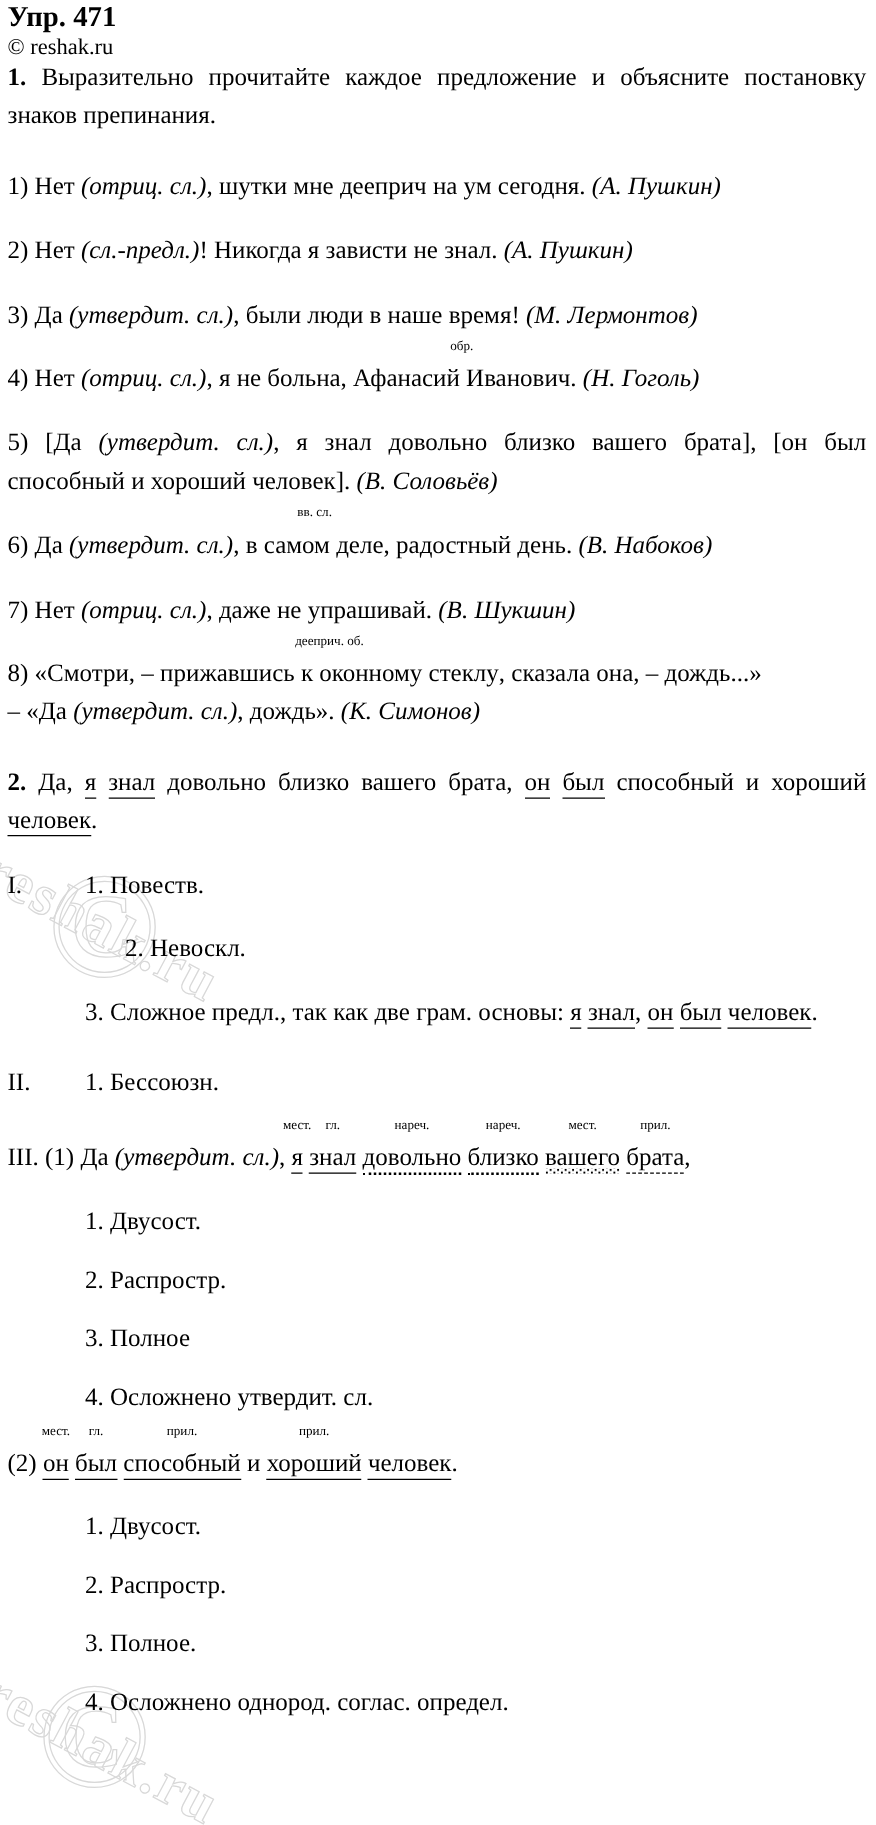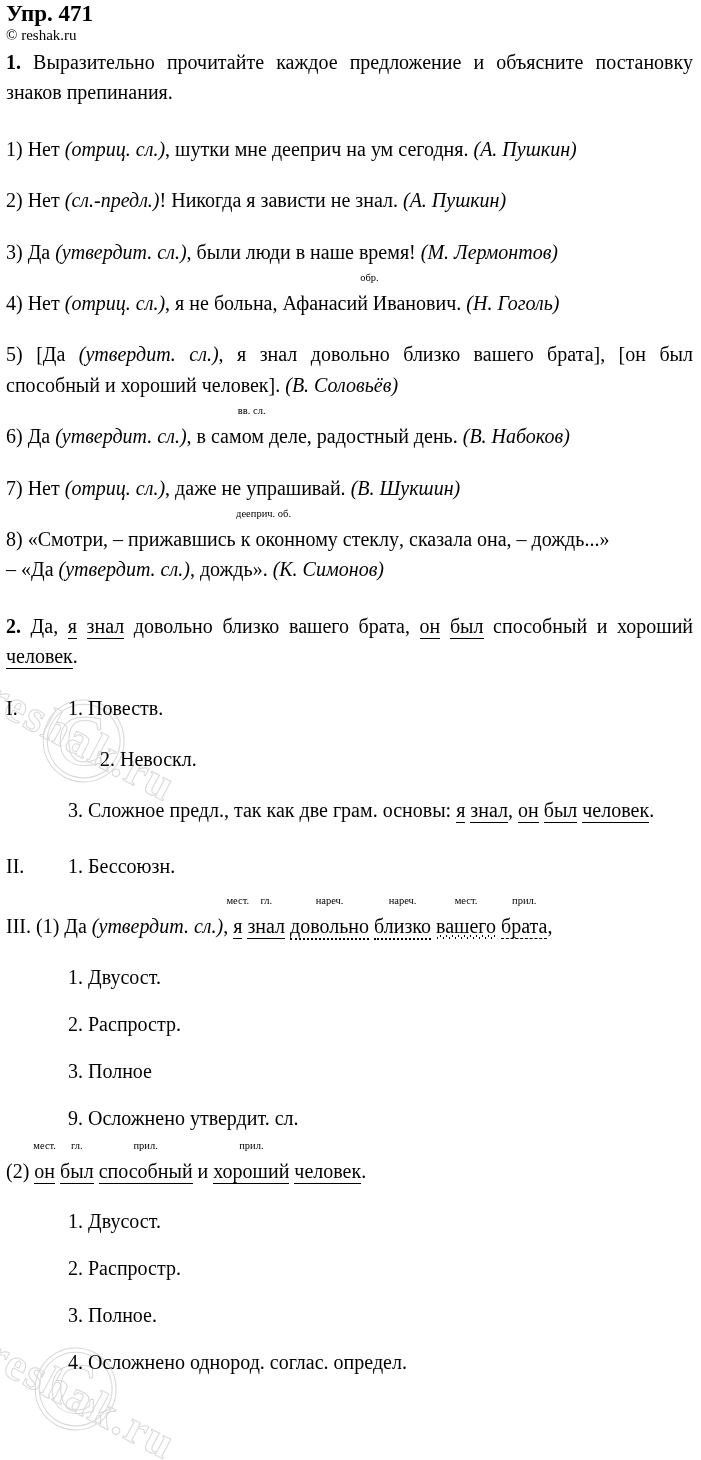--- a/index.html
+++ b/index.html
@@ -60,21 +60,21 @@
     justify-content: space-between;
     height: 30px;
     padding-top: 1px;
     flex-direction: column;
   }
   .header-title {
     font-size: 23px;
     font-weight: bold;
   }
   .header-copy {
-    font-size: 15px;
+    font-size: 18px;
     padding-right: 4px;
   }
 
   .para {
     font-size: 20px;
     line-height: 1.52;
     margin: 0;
   }
   .just { text-align: justify; text-align-last: left; }
   .num { font-weight: bold; }
@@ -275,21 +275,21 @@
   <div class="para r-III">
     <span>III.</span>
     <span>(1)</span>
     <span>Да</span>
     <span class="it">(утвердит. сл.)</span><span>, </span><span><span class="sup-wrap"><span class="sup">мест.</span><span class="u-subj">я</span></span> <span class="sup-wrap"><span class="sup">гл.</span><span class="u-pred">знал</span></span> <span class="sup-wrap"><span class="sup">нареч.</span><span class="u-circ">довольно</span></span> <span class="sup-wrap"><span class="sup">нареч.</span><span class="u-circ">близко</span></span> <span class="sup-wrap"><span class="sup">мест.</span><span class="u-def">вашего</span></span> <span class="sup-wrap"><span class="sup">прил.</span><span class="u-obj">брата</span></span></span><span>,</span>
   </div>
 
   <div class="list-item">1. Двусост.</div>
   <div class="list-item">2. Распростр.</div>
   <div class="list-item">3. Полное</div>
-  <div class="list-item">9. Осложнено утвердит. сл.</div>
+  <div class="list-item">4. Осложнено утвердит. сл.</div>
 
   <div class="para line-2">
     <span>(2)</span>
     <span><span class="sup-wrap"><span class="sup">мест.</span><span class="u-subj">он</span></span> <span class="sup-wrap"><span class="sup">гл.</span><span class="u-pred">был</span></span> <span class="sup-wrap"><span class="sup">прил.</span><span class="u-pred">способный</span></span> <span class="sup-wrap"><span>и</span></span> <span class="sup-wrap"><span class="sup">прил.</span><span class="u-pred">хороший</span></span> <span class="sup-wrap"><span class="u-pred">человек</span></span></span><span>.</span>
   </div>
 
   <div class="list-item-2">1. Двусост.</div>
   <div class="list-item-2">2. Распростр.</div>
   <div class="list-item-2">3. Полное.</div>
   <div class="list-item-2">4. Осложнено однород. соглас. определ.</div>

